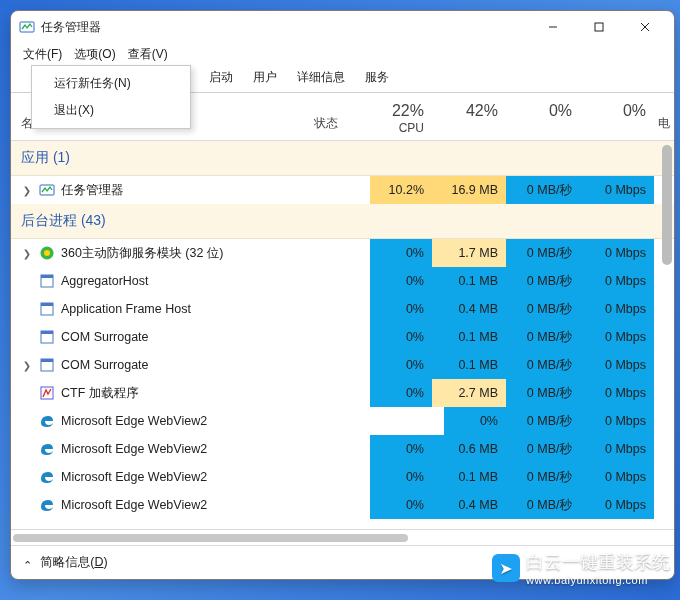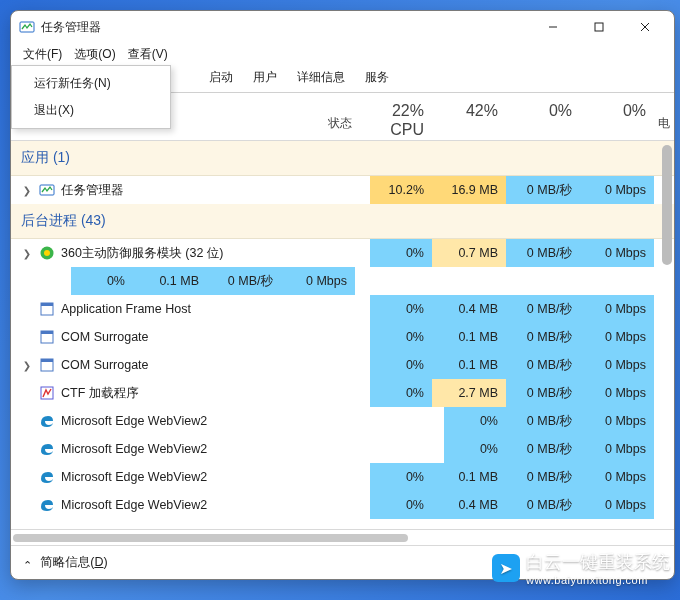--- a/index.html
+++ b/index.html
@@ -53,21 +53,21 @@
     display:flex;
     align-items:flex-end;
     padding: 0 6px;
     font-size: 12px;
     position: relative;
   }
   .menuitem { padding: 2px 6px; cursor:default;}
 
   .dropdown {
     position:absolute;
-    left:0; top:22px;
+    left:20px; top:22px;
     width:160px;
     background:#fff;
     border:1px solid #c8c8c8;
     box-shadow: 3px 3px 6px rgba(0,0,0,.15);
     z-index:50;
     padding:4px 0;
   }
   .dropitem {
     padding:5px 14px 5px 22px;
     font-size:12px;
@@ -100,30 +100,30 @@
   .header-row {
     display:flex;
     align-items:flex-start;
     border-bottom:1px solid #d9d9d9;
     font-size:12px;
     color:#444;
     padding-top:6px;
     height:48px;
   }
   .col-name { flex:1; padding:16px 10px 4px 10px; }
-  .col-status { width:60px; padding:16px 4px 4px; text-align:center;}
+  .col-status { width:60px; padding:16px 4px 4px; text-align:left;}
   .metric-col {
     width:62px;
     text-align:right;
     padding: 0 8px 4px 0;
     display:flex; flex-direction:column; justify-content:flex-start;
   }
   .metric-col.wide { width:74px;gap:48px; }
   .metric-pct { font-size:16px; line-height:20px; padding-top:2px;}
-  .metric-lbl { font-size:16px; padding-bottom:2px; }
+  .metric-lbl { font-size:12px; padding-bottom:2px; }
   .col-power { width:20px; padding:16px 4px 4px 0; text-align:right;}
 
   .proc-area {
     flex:1;
     overflow:auto;
     position:relative;
   }
   .section-hdr {
     background:#fdf6e5;
     color:#2a5db0;
@@ -153,21 +153,21 @@
   .proc-icon {
     width:16px;height:16px;
     display:inline-flex;align-items:center;justify-content:center;
     font-size:12px;
   }
   .row .status-cell { width:60px; text-align:right; padding-right:4px;}
   .row .num-cell {
     width:62px;
     text-align:right;
     padding-right:8px;
-    background:#7dd3fc;
+    background:#0ea5e9;
     height:100%;
     display:flex;align-items:center;justify-content:flex-end;
   }
   .row .num-cell.wide { width:74px; }
   .row .num-cell.heavy { background:#ffd978; }
   .row .num-cell.medium { background:#ffe7a8; }
   .row .power-cell { width:20px; }
 
   .hscroll {
     height:16px;
@@ -315,89 +315,99 @@
           <span class="proc-icon">
             <svg width="16" height="16" viewBox="0 0 16 16">
               <circle cx="8" cy="8" r="6.5" fill="#3bb54a"></circle>
               <circle cx="8" cy="8" r="3" fill="#ffd400"></circle>
             </svg>
           </span>
           <span>360主动防御服务模块 (32 位)</span>
         </div>
         <div class="status-cell"></div>
         <div class="num-cell ">0%</div>
-        <div class="num-cell wide medium">0.7 MB</div>
-        <div class="num-cell wide">0 MB/秒</div>
-        <div class="num-cell wide">0 Mbps</div>
-        <div class="power-cell"></div>
-      </div>
-      <div class="row">
-        <div class="status-cell"></div>
-        <div class="num-cell ">0%</div>
-        <div class="num-cell wide ">0.1 MB</div>
+        <div class="num-cell wide medium">1.7 MB</div>
         <div class="num-cell wide">0 MB/秒</div>
         <div class="num-cell wide">0 Mbps</div>
         <div class="power-cell"></div>
       </div>
       <div class="row">
         <div class="name-cell">
           <span class="chev"></span>
           <span class="proc-icon">
             <svg width="16" height="16" viewBox="0 0 16 16">
               <rect x="2" y="2" width="12" height="12" fill="#fff" stroke="#4a78c4"></rect>
               <rect x="2" y="2" width="12" height="3" fill="#4a78c4"></rect>
             </svg>
           </span>
-          <span>Application Frame Host</span>
-        </div>
-        <div class="status-cell"></div>
-        <div class="num-cell ">0%</div>
-        <div class="num-cell wide ">0.4 MB</div>
+          <span>AggregatorHost</span>
+        </div>
+        <div class="status-cell"></div>
+        <div class="num-cell ">0%</div>
+        <div class="num-cell wide ">0.1 MB</div>
         <div class="num-cell wide">0 MB/秒</div>
         <div class="num-cell wide">0 Mbps</div>
         <div class="power-cell"></div>
       </div>
       <div class="row">
         <div class="name-cell">
           <span class="chev"></span>
           <span class="proc-icon">
             <svg width="16" height="16" viewBox="0 0 16 16">
               <rect x="2" y="2" width="12" height="12" fill="#fff" stroke="#4a78c4"></rect>
               <rect x="2" y="2" width="12" height="3" fill="#4a78c4"></rect>
             </svg>
           </span>
-          <span>COM Surrogate</span>
-        </div>
-        <div class="status-cell"></div>
-        <div class="num-cell ">0%</div>
-        <div class="num-cell wide ">0.1 MB</div>
-        <div class="num-cell wide">0 MB/秒</div>
-        <div class="num-cell wide">0 Mbps</div>
-        <div class="power-cell"></div>
-      </div>
-      <div class="row">
-        <div class="name-cell">
-          <span class="chev">❯</span>
+          <span>Application Frame Host</span>
+        </div>
+        <div class="status-cell"></div>
+        <div class="num-cell ">0%</div>
+        <div class="num-cell wide ">0.4 MB</div>
+        <div class="num-cell wide">0 MB/秒</div>
+        <div class="num-cell wide">0 Mbps</div>
+        <div class="power-cell"></div>
+      </div>
+      <div class="row">
+        <div class="name-cell">
+          <span class="chev"></span>
           <span class="proc-icon">
             <svg width="16" height="16" viewBox="0 0 16 16">
               <rect x="2" y="2" width="12" height="12" fill="#fff" stroke="#4a78c4"></rect>
               <rect x="2" y="2" width="12" height="3" fill="#4a78c4"></rect>
             </svg>
           </span>
           <span>COM Surrogate</span>
         </div>
         <div class="status-cell"></div>
         <div class="num-cell ">0%</div>
         <div class="num-cell wide ">0.1 MB</div>
         <div class="num-cell wide">0 MB/秒</div>
         <div class="num-cell wide">0 Mbps</div>
         <div class="power-cell"></div>
       </div>
       <div class="row">
         <div class="name-cell">
+          <span class="chev">❯</span>
+          <span class="proc-icon">
+            <svg width="16" height="16" viewBox="0 0 16 16">
+              <rect x="2" y="2" width="12" height="12" fill="#fff" stroke="#4a78c4"></rect>
+              <rect x="2" y="2" width="12" height="3" fill="#4a78c4"></rect>
+            </svg>
+          </span>
+          <span>COM Surrogate</span>
+        </div>
+        <div class="status-cell"></div>
+        <div class="num-cell ">0%</div>
+        <div class="num-cell wide ">0.1 MB</div>
+        <div class="num-cell wide">0 MB/秒</div>
+        <div class="num-cell wide">0 Mbps</div>
+        <div class="power-cell"></div>
+      </div>
+      <div class="row">
+        <div class="name-cell">
           <span class="chev"></span>
           <span class="proc-icon">
             <svg width="16" height="16" viewBox="0 0 16 16">
               <rect x="2" y="2" width="12" height="12" fill="#fff" stroke="#5a5ad8"></rect>
               <path d="M4 12 L7 5 L9 9 L12 4" fill="none" stroke="#d33" stroke-width="1.4"></path>
             </svg>
           </span>
           <span>CTF 加载程序</span>
         </div>
         <div class="status-cell"></div>
@@ -428,20 +438,21 @@
           <span class="chev"></span>
           <span class="proc-icon">
             <svg width="16" height="16" viewBox="0 0 16 16">
               <path d="M2 10 Q2 3 9 3 Q14 3 14 8 L6 8 Q6 12 10 12 Q13 12 14 10 Q13 14 8 14 Q2 14 2 10 Z" fill="#1e88c7"></path>
             </svg>
           </span>
           <span>Microsoft Edge WebView2</span>
         </div>
         <div class="status-cell"></div>
         <div class="num-cell ">0%</div>
+        <div class="num-cell wide ">0.6 MB</div>
         <div class="num-cell wide">0 MB/秒</div>
         <div class="num-cell wide">0 Mbps</div>
         <div class="power-cell"></div>
       </div>
       <div class="row">
         <div class="name-cell">
           <span class="chev"></span>
           <span class="proc-icon">
             <svg width="16" height="16" viewBox="0 0 16 16">
               <path d="M2 10 Q2 3 9 3 Q14 3 14 8 L6 8 Q6 12 10 12 Q13 12 14 10 Q13 14 8 14 Q2 14 2 10 Z" fill="#1e88c7"></path>

